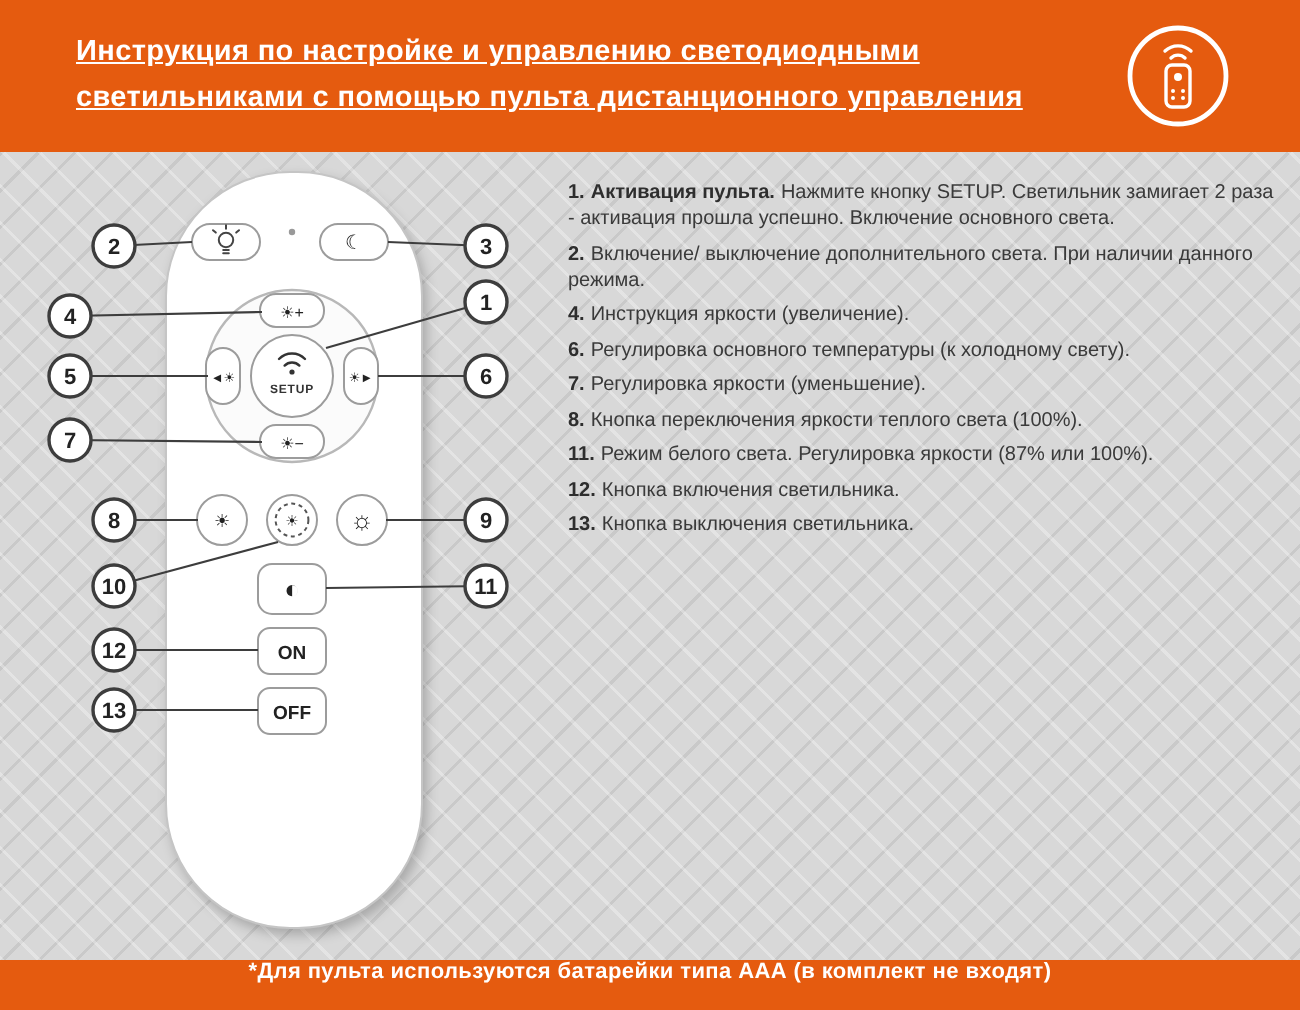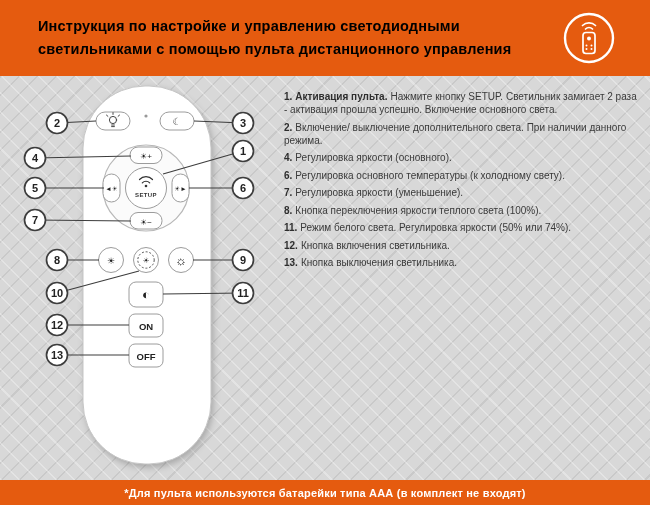--- a/index.html
+++ b/index.html
@@ -1,22 +1,22 @@
 <!DOCTYPE html>
 <html><head>
 <meta charset="utf-8">
 <style>
   html,body{margin:0;padding:0;}
   body{width:650px;height:505px;font-family:"Liberation Sans",sans-serif;}
   .page{position:relative;width:650px;height:505px;overflow:hidden;background:#d8d8d8;}
 
   
   .header{position:absolute;top:0;left:0;width:650px;height:76px;background:#e55b0f;}
-  .header-title{position:absolute;left:38px;top:15px;color:#000000;font-weight:bold;
-    font-size:14.5px;line-height:23px;letter-spacing:.2px;}
+  .header-title{position:absolute;left:38px;top:15px;color:#ffffff;font-weight:bold;
+    font-size:14.5px;line-height:23px;letter-spacing:.2px;text-decoration:underline;}
   .remote-badge{position:absolute;right:34px;top:11px;width:54px;height:54px;}
 
   
   .main{position:absolute;top:76px;left:0;width:650px;height:404px;background-color:#d8d8d8;
     background-image:
       repeating-linear-gradient(45deg, rgba(255,255,255,.30) 0 1.5px, rgba(0,0,0,0) 1.5px 13px),
       repeating-linear-gradient(135deg, rgba(110,110,110,.14) 0 1.5px, rgba(0,0,0,0) 1.5px 13px);}
 
   .remote-area{position:absolute;left:0;top:0;width:280px;height:404px;}
   .remote-body{fill:#ffffff;stroke:#c5c5c5;stroke-width:1;filter:drop-shadow(2px 3px 3px rgba(0,0,0,.22));}
@@ -30,21 +30,21 @@
   .onoff-label{fill:#222222;font-size:9.5px;font-weight:bold;text-anchor:middle;}
 
   
   .instructions{position:absolute;left:284px;top:14px;width:354px;color:#3a3a3a;
     font-size:10px;line-height:13px;}
   .instr{margin:0 0 4.5px 0;}
   .instr b{color:#2e2e2e;margin-right:3px;}
 
   
   .footer{position:absolute;left:0;bottom:0;width:650px;height:25px;background:#e55b0f;
-    display:flex;align-items:center;justify-content:center;color:#ffffff;
+    display:flex;justify-content:center;color:#ffffff;
     font-size:11px;font-weight:bold;letter-spacing:.2px;}
 </style>
 </head>
 <body>
 
 <div class="page">
 
   <div class="header">
     <div class="header-title">
       <div>Инструкция по настройке и управлению светодиодными</div>
@@ -187,33 +187,33 @@
     </svg>
 
     <div class="instructions">
       <p class="instr">
         <b>1.</b><b>Активация пульта.</b><span>Нажмите кнопку SETUP. Светильник замигает 2 раза - активация прошла успешно. Включение основного света.</span>
       </p>
       <p class="instr">
         <b>2.</b><span>Включение/ выключение дополнительного света. При наличии данного режима.</span>
       </p>
       <p class="instr">
-        <b>4.</b><span>Регулировка яркости (основного).</span>
+        <b>4.</b><span>Инструкция яркости (увеличение).</span>
       </p>
       <p class="instr">
         <b>6.</b><span>Регулировка основного температуры (к холодному свету).</span>
       </p>
       <p class="instr">
         <b>7.</b><span>Регулировка яркости (уменьшение).</span>
       </p>
       <p class="instr">
         <b>8.</b><span>Кнопка переключения яркости теплого света (100%).</span>
       </p>
       <p class="instr">
-        <b>11.</b><span>Режим белого света. Регулировка яркости (50% или 74%).</span>
+        <b>11.</b><span>Режим белого света. Регулировка яркости (87% или 100%).</span>
       </p>
       <p class="instr">
         <b>12.</b><span>Кнопка включения светильника.</span>
       </p>
       <p class="instr">
         <b>13.</b><span>Кнопка выключения светильника.</span>
       </p>
     </div>
   </div>
 

